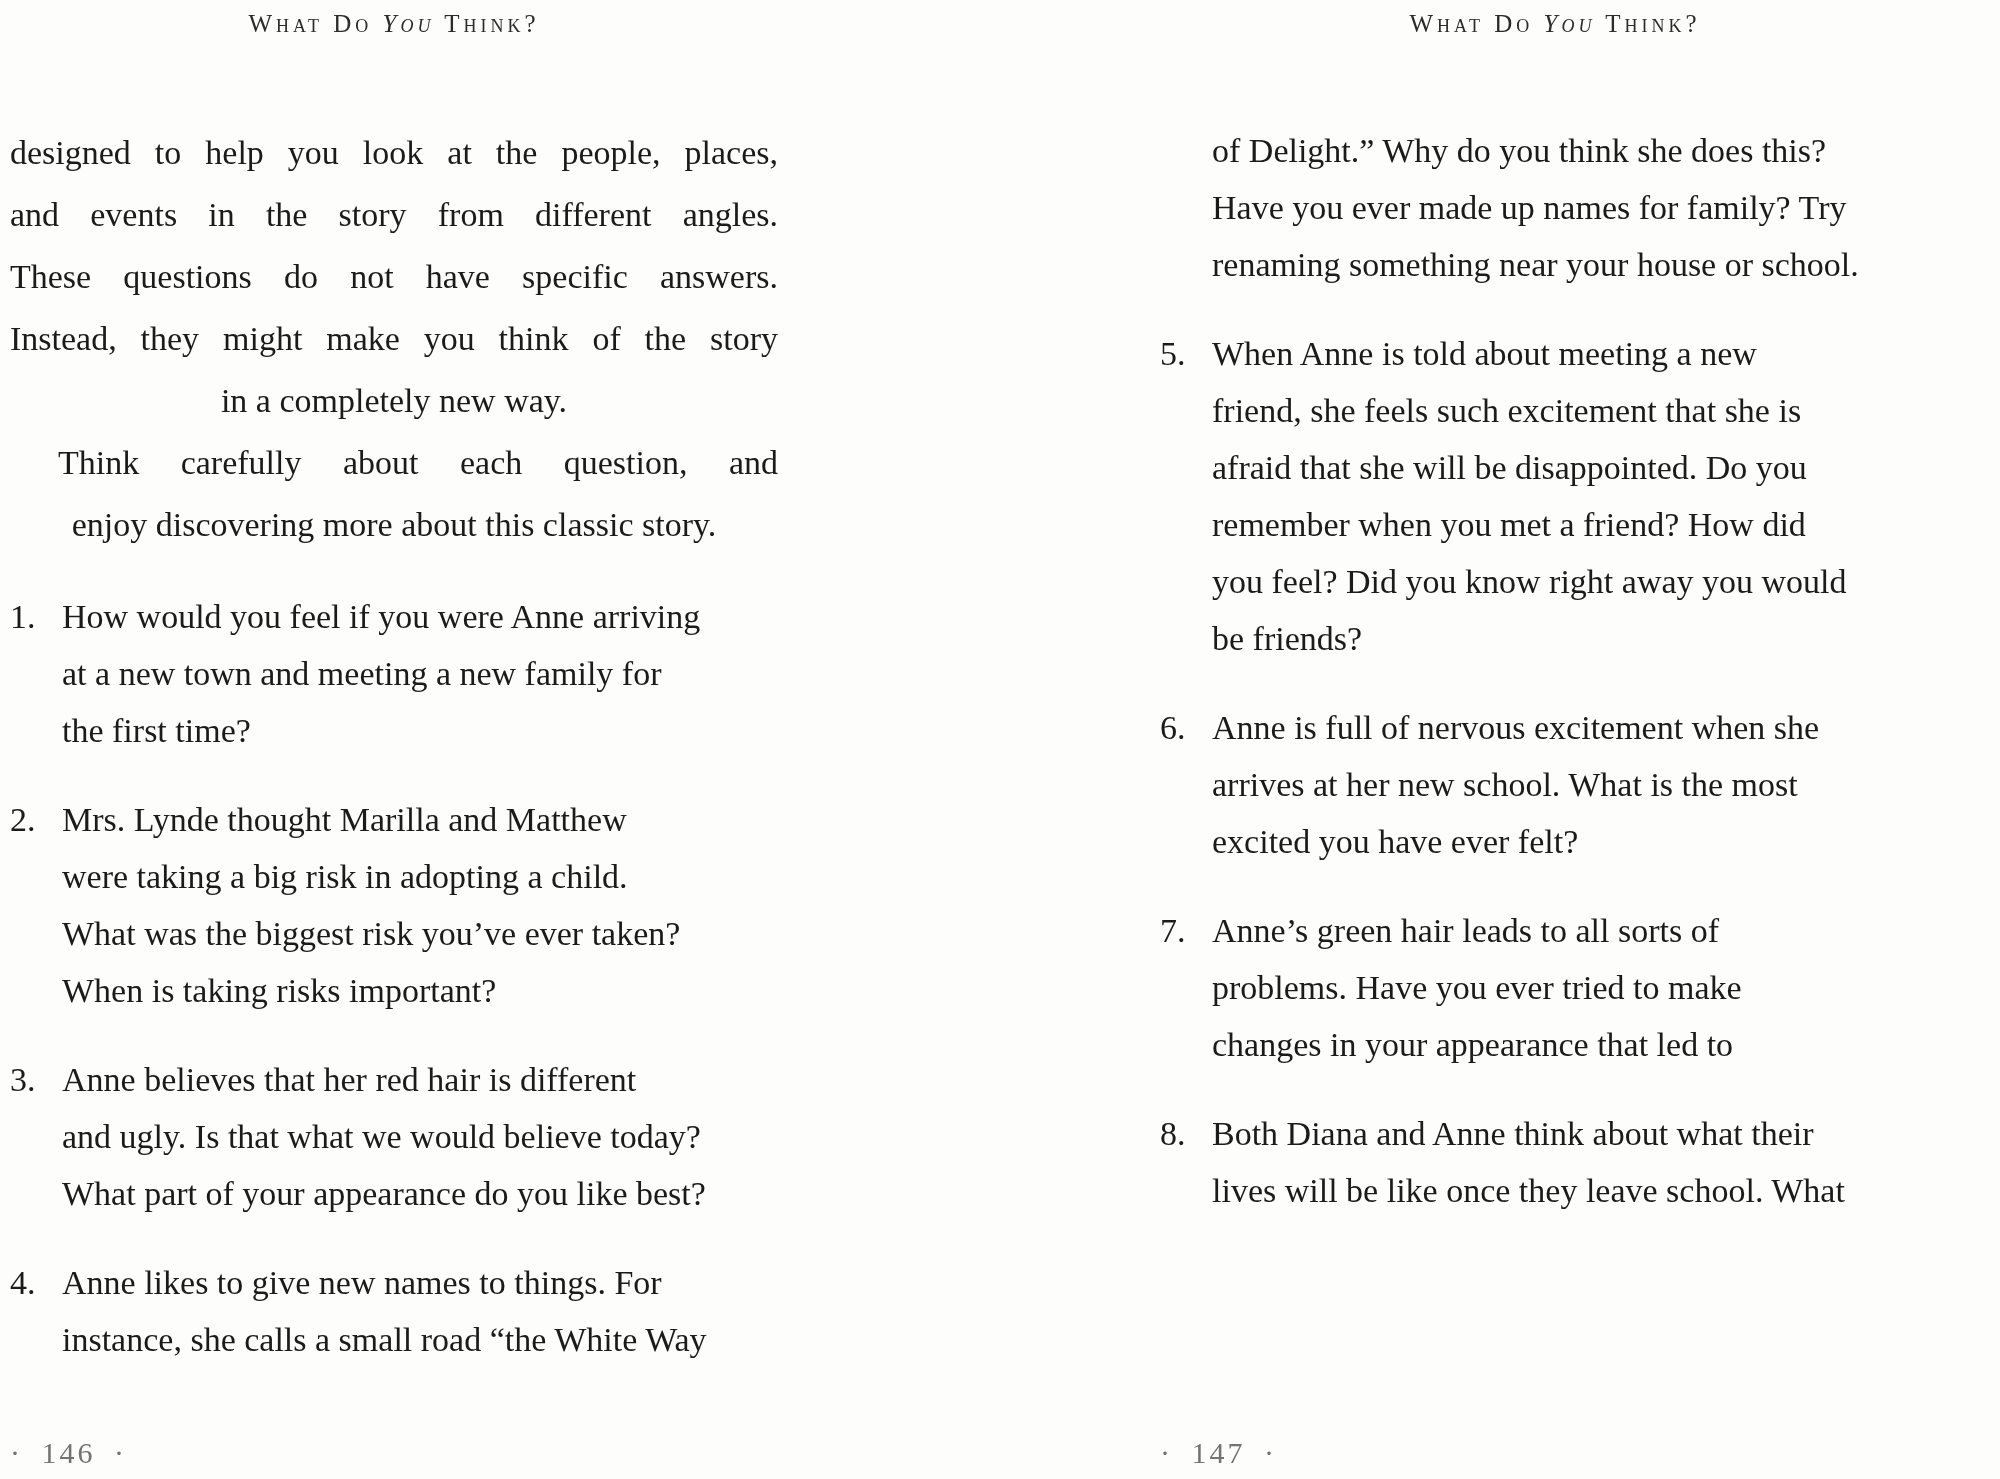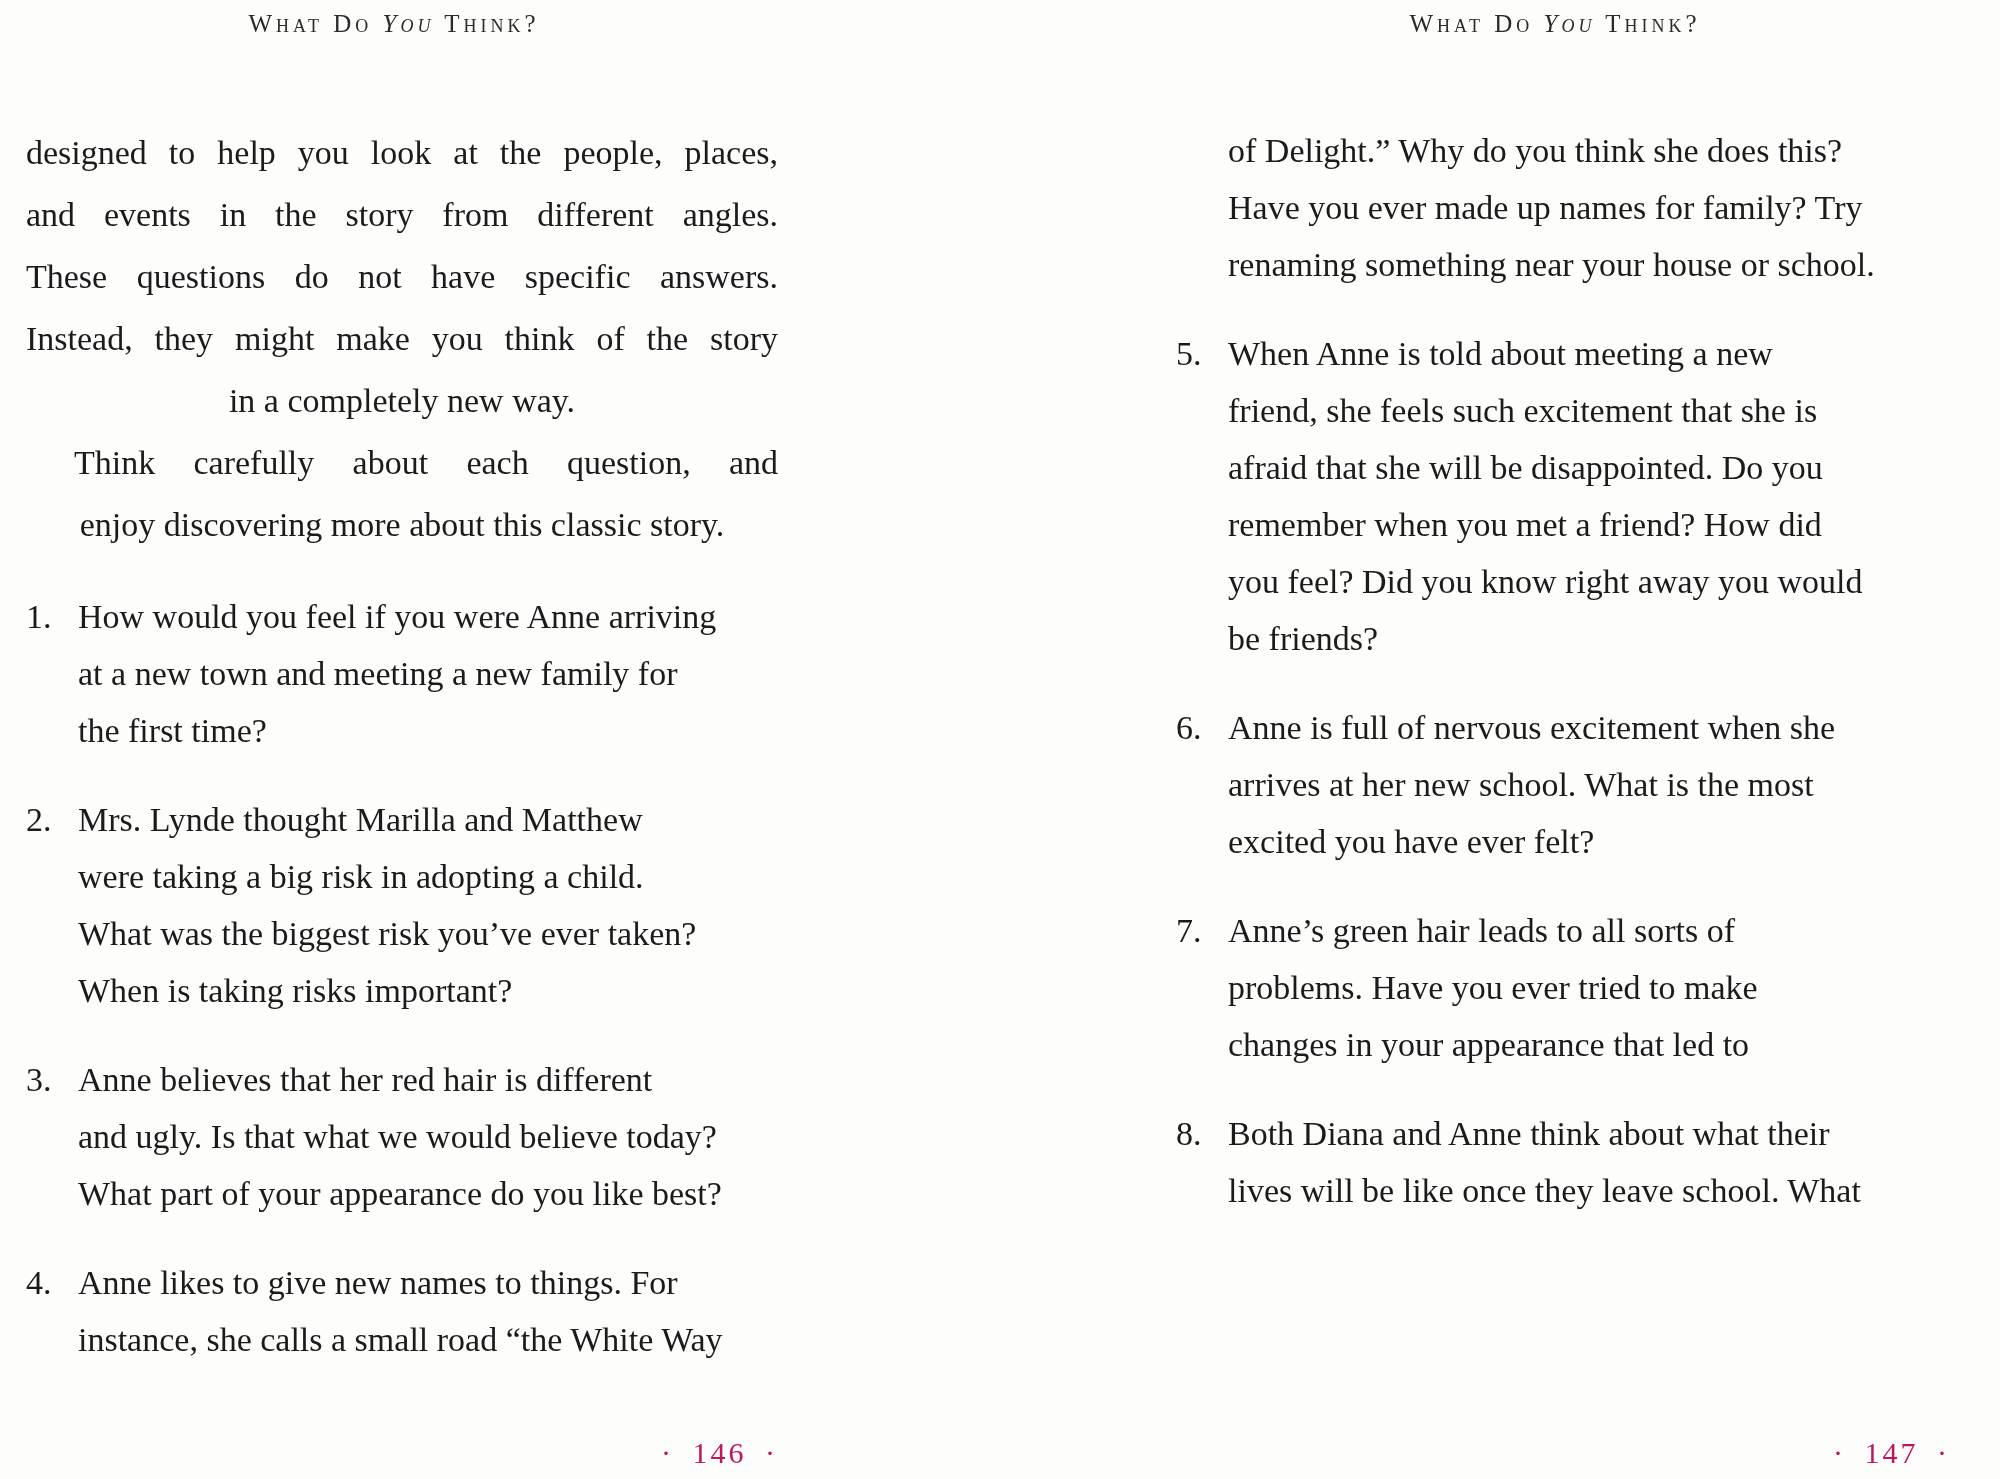--- a/index.html
+++ b/index.html
@@ -19,21 +19,21 @@
   .running-header {
     position: absolute; top: 6px; left: 0; right: 0;
     text-align: center;
     font-size: 25px; line-height: 36px;
     letter-spacing: 4px;
     font-variant-caps: small-caps;
     color: #2b2b2b;
   }
   .hdr-italic { font-style: italic; }
 
-  .page-content { position: absolute; top: 122px; left: 16px; right: 0; }
+  .page-content { position: absolute; top: 122px; left: 0; right: 0; }
 
   .para { font-size: 34px; line-height: 62px; }
   .para .line { text-align: center; }
   .para .line:not(:last-child) {
     text-align: justify;
     text-align-last: justify;
     text-justify: inter-word;
   }
   .para-indent .line:first-child { text-indent: 48px; }
 
@@ -47,25 +47,25 @@
   .qtext .line, .continuation .line { white-space: nowrap; }
 
   .continuation {
     padding-left: 52px;
     margin-top: 0;
     font-size: 34px; line-height: 57px;
   }
 
   .page-footer {
     position: absolute; top: 1434px; left: 0; right: 0;
-    text-align: right;
+    text-align: left;
     font-size: 30px; line-height: 38px;
     letter-spacing: 3px;
     word-spacing: 8px;
-    color: #be185d;
+    color: #737373;
   }
 </style>
 </head>
 <body>
 
 <div class="page page-left">
   <div class="running-header"><span>What Do </span><span class="hdr-italic">You</span><span> Think?</span></div>
 
   <div class="page-content">
     <div class="para">

